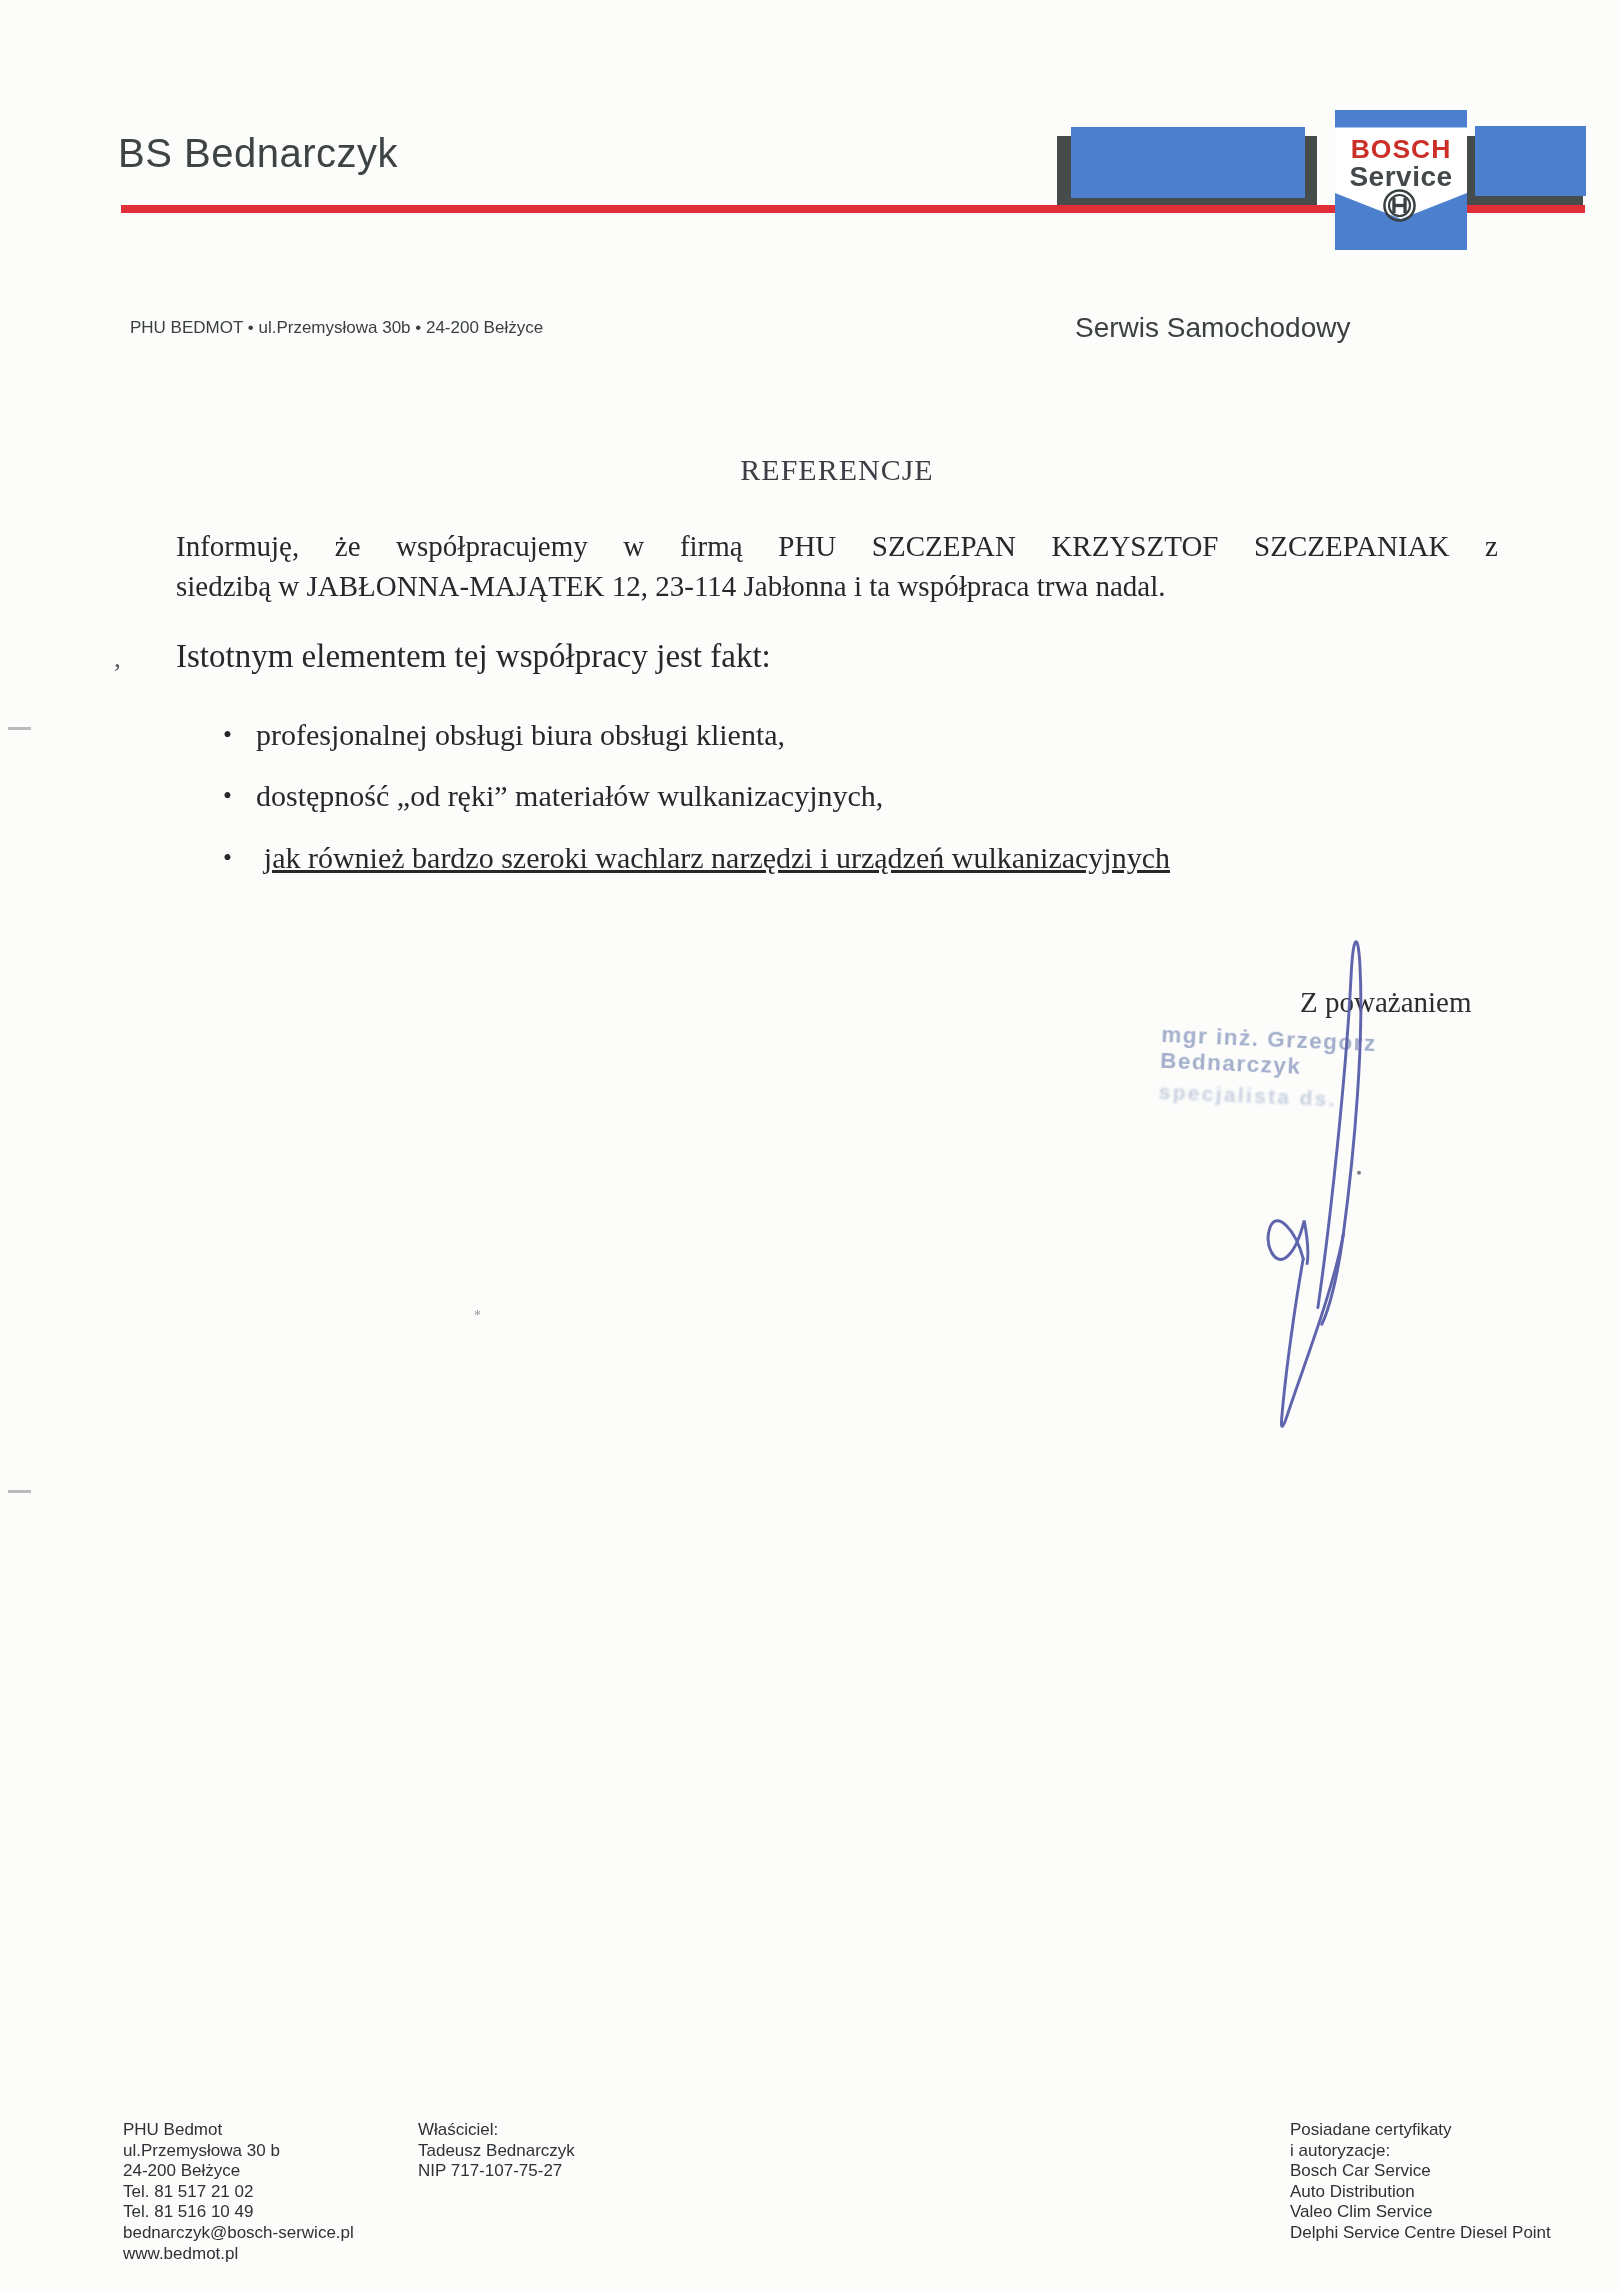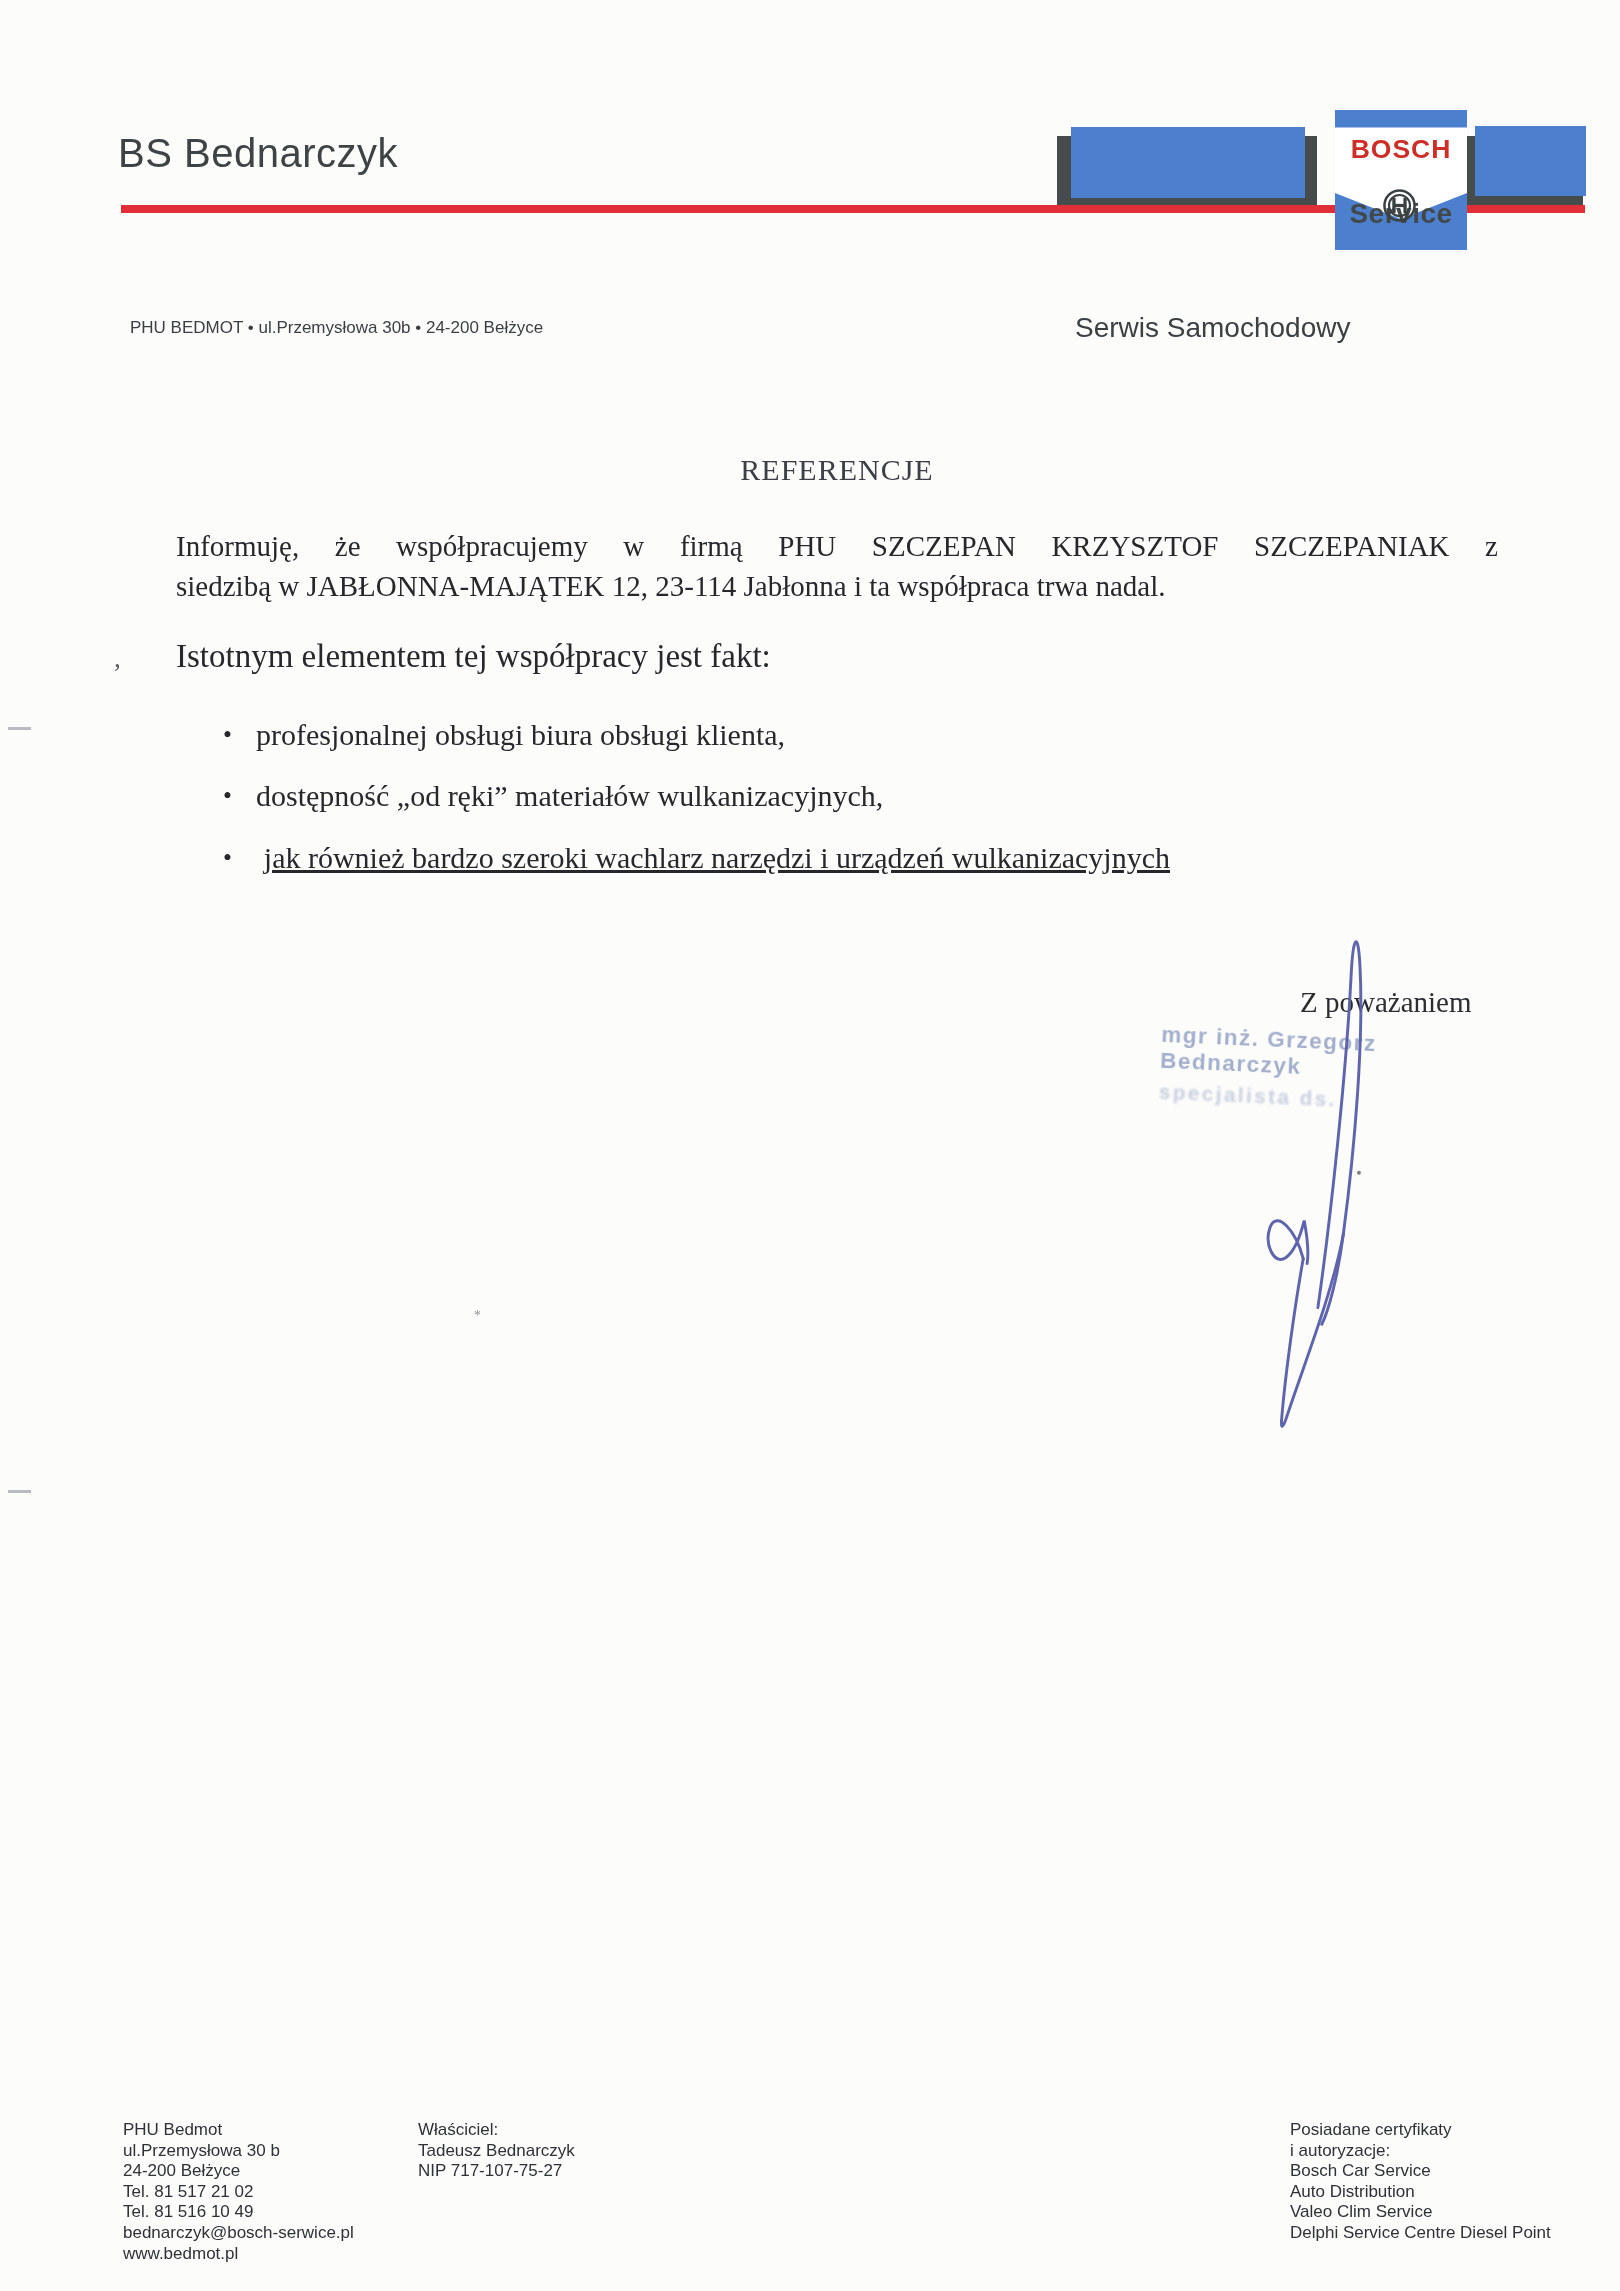--- a/index.html
+++ b/index.html
@@ -33,21 +33,21 @@
     clip-path:polygon(0 17.6px,100% 17.6px,100% 83px,50% 109px,0 83px);
   }
   .bosch-word{
     position:absolute;left:0;top:23.5px;width:132px;text-align:center;
     font-family:"Liberation Sans",sans-serif;font-weight:bold;font-size:26.5px;
     color:var(--bosch-red,#cb2f27);letter-spacing:1px;
   }
   .service-word{
     position:absolute;left:0;top:51px;width:132px;text-align:center;
     font-family:"Liberation Sans",sans-serif;font-weight:bold;font-size:28px;
-    color:#43494b;letter-spacing:0.5px;margin-top:37px;
+    color:#43494b;letter-spacing:0.5px;
   }
   .armature{position:absolute;left:47px;top:78px;}
   .sender-address{
     left:130px;top:318px;font-family:"Liberation Sans",sans-serif;
     font-size:17px;color:#3a3f42;
   }
   .service-type{
     left:1075px;top:312px;font-family:"Liberation Sans",sans-serif;
     font-size:28px;color:#3b4043;
   }

